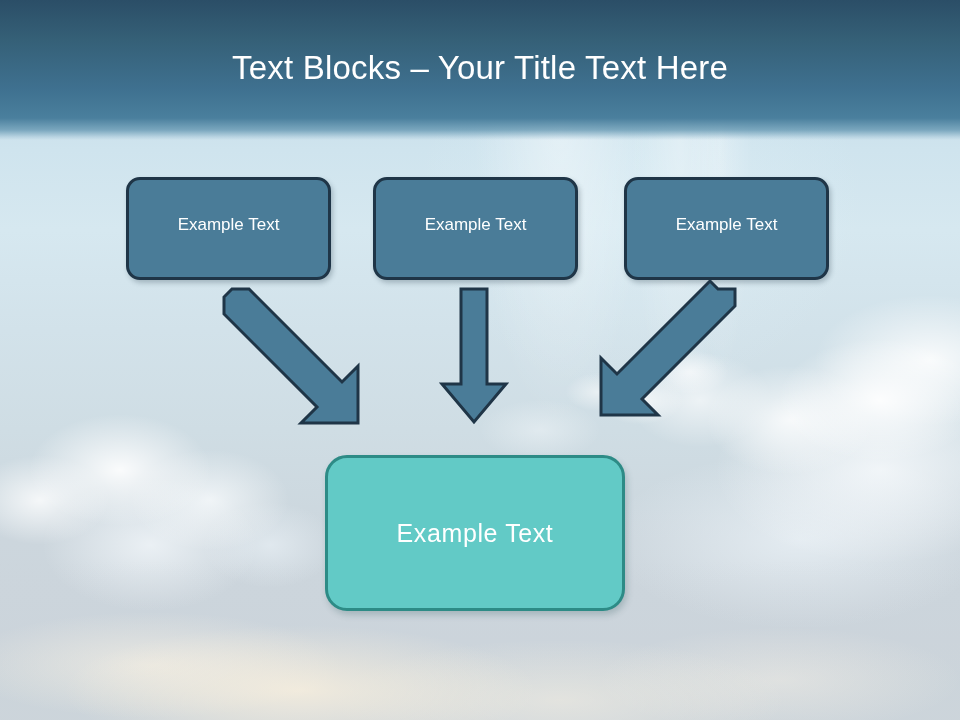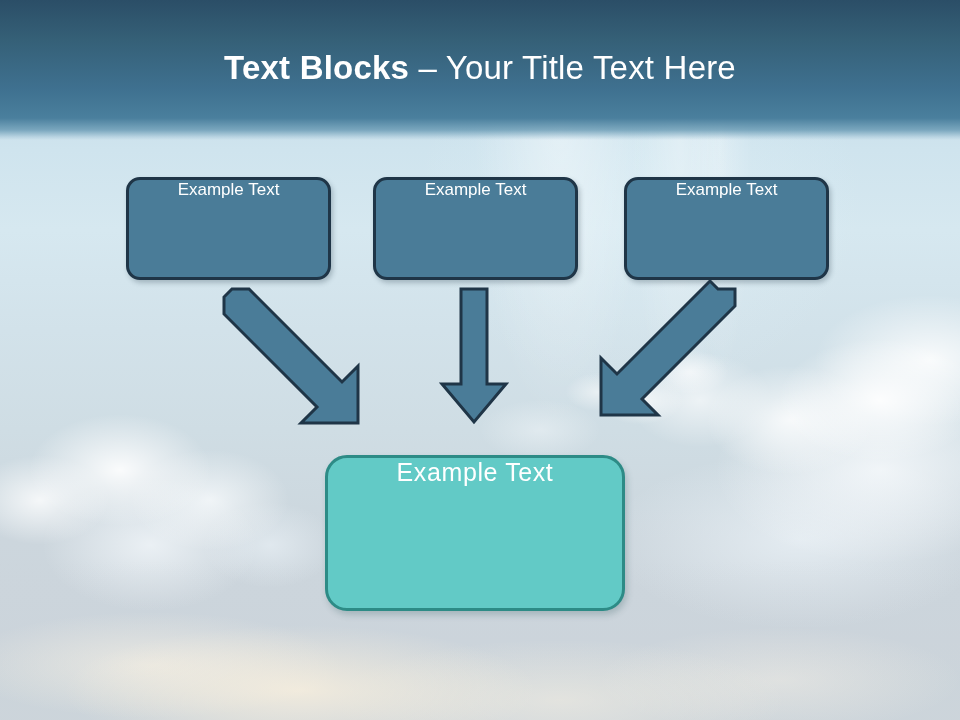--- a/index.html
+++ b/index.html
@@ -102,29 +102,29 @@
     left: 0;
     top: 48px;
     width: 960px;
     text-align: center;
     color: #ffffff;
     font-size: 33px;
     line-height: 40px;
     letter-spacing: 0.2px;
     white-space: nowrap;
   }
-  #slide-title .t-bold { font-weight: bold; }
+  #slide-title .t-bold { font-weight: normal; }
   #slide-title .t-light { font-weight: normal; }
 
   
   .node-box {
     position: absolute;
     box-sizing: border-box;
     display: flex;
-    align-items: flex-start;
+    align-items: center;
     justify-content: center;
     color: #ffffff;
   }
   .node-top {
     width: 205px;
     height: 103px;
     background: #4a7c98;
     border: 3px solid #1f3547;
     border-radius: 14px;
     box-shadow: 2px 3px 5px rgba(40,60,75,0.28);

